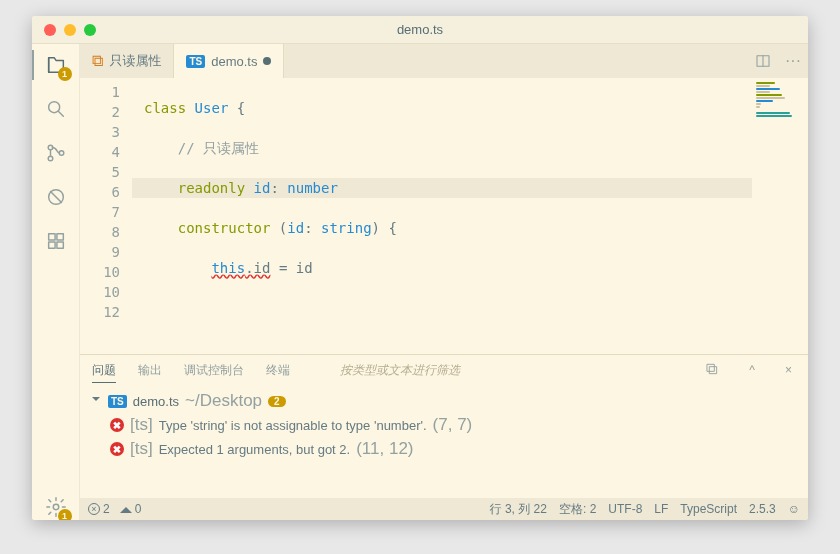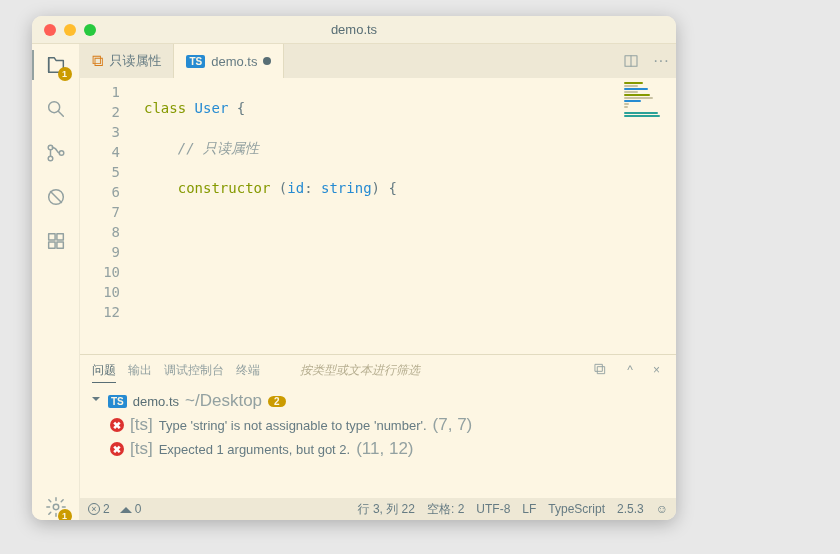--- a/index.html
+++ b/index.html
@@ -1,17 +1,17 @@
 <!DOCTYPE html>
 <html><head>
 <meta charset="utf-8">
 <style>
   * { margin: 0; padding: 0; box-sizing: border-box; }
   body { background: #e8e8e8; width: 840px; height: 554px; font-family: -apple-system, "Helvetica Neue", sans-serif; }
-  .window { position: absolute; left: 32px; top: 16px; width: 644px; height: 504px; background: #fdf6e3; border-radius: 10px; box-shadow: 0 4px 18px rgba(0,0,0,.25); overflow: hidden; display: flex; flex-direction: column; }
+  .window { position: absolute; left: 32px; top: 16px; width: 776px; height: 504px; background: #fdf6e3; border-radius: 3px; box-shadow: 0 4px 18px rgba(0,0,0,.25); overflow: hidden; display: flex; flex-direction: column; }
   .titlebar { height: 28px; background: #f5f0de; display: flex; align-items: center; border-bottom: 1px solid #e6dfc6; position: relative; }
   .lights { display: flex; gap: 8px; margin-left: 12px; }
   .light { width: 12px; height: 12px; border-radius: 50%; }
   .light.r { background: #ff5f56; } .light.y { background: #ffbd2e; } .light.g { background: #27c93f; }
   .title { position:absolute; left:0; right:0; text-align:center; color:#586e75; font-size:13px; }
   .main { flex:1; display:flex; min-height:0; }
   .activity { width:48px; background:#fdf6e3; display:flex; flex-direction:column; align-items:center; padding-top:8px; gap:18px; border-right:1px solid #eee8d5; }
   .activity .ai { width:26px; height:26px; display:flex; align-items:center; justify-content:center; color:#93a1a1; position:relative; cursor:pointer; }
   .activity .ai.active { color:#586e75; }
   .activity .ai.active::before { content:''; position:absolute; left:-11px; top:-2px; width:2px; height:30px; background:#93a1a1; }
@@ -24,27 +24,27 @@
   .tab .dot { width:8px; height:8px; border-radius:50%; background:#586e75; }
   .ts-ico { background:#268bd2; color:#fdf6e3; font-size:10px; font-weight:700; padding:1px 3px; border-radius:2px; }
   .vs-ico { color:#d77c1a; font-size:16px; }
   .tabs .tabspace { flex:1; }
   .tabs .action { width:30px; display:flex; align-items:center; justify-content:center; color:#93a1a1; cursor:pointer; }
   .editor { flex:1; display:flex; position:relative; font-family: Menlo, Consolas, monospace; font-size:14px; line-height:20px; overflow:hidden; }
   .gutter { width:52px; text-align:right; padding:4px 12px 4px 0; color:#93a1a1; background:#fdf6e3; }
   .code { flex:1; padding:0 0; color:#657b83; white-space:pre; position:relative; }
   .code .line { height:20px; padding-left:12px; }
   .code .hl { background:#eee8d5; }
-  .kw { color:#859900; } .cls { color:#268bd2; } .cm { color:#93a1a1; font-style:italic; }
+  .kw { color:#859900; } .cls { color:#268bd2; } .cm { color:#93a1a1; }
   .typ { color:#268bd2; } .prop { color:#268bd2; }
   .err-u { text-decoration: underline wavy #dc322f; }
   .minimap { width:56px; background:#fdf6e3; border-left:0; padding:4px; overflow:hidden; }
   .minimap .mline { height:2px; margin-bottom:1px; border-radius:1px; }
   .panel { height:144px; border-top:1px solid #e2dbc0; display:flex; flex-direction:column; background:#fdf6e3; }
-  .phead { height:30px; display:flex; align-items:center; gap:12px; padding:0 12px; font-size:12px; color:#93a1a1;justify-content:center; }
+  .phead { height:30px; display:flex; align-items:center; gap:22px; padding:0 12px; font-size:12px; color:#93a1a1;justify-content:center; }
   .phead .pt { cursor:pointer; } .phead .pt.active { color:#586e75; text-decoration: underline; text-underline-offset:8px; }
   .filter { flex:1; margin-left:28px; color:#b5ad8f; font-style:italic; font-size:12px; }
   .phead .pact { color:#93a1a1; cursor:pointer; padding:0 4px; }
   .pbody { flex:1; overflow:auto; font-size:13px; color:#657b83; padding:4px 8px; }
   .prow { display:flex; align-items:center; gap:6px; padding:2px 4px; }
   .prow.head { color:#586e75; }
   .eicon { width:14px; height:14px; border-radius:50%; background:#dc322f; color:#fff; font-size:10px; display:flex; align-items:center; justify-content:center; font-weight:700; }
   .cnt { background:#cb9b00; color:#fdf6e3; font-size:10px; font-weight:700; border-radius:8px; padding:0 6px; }
   .loc { color:#93a1a1; font-size:17px; }
   .status { height:22px; background:#eee8d5; display:flex; align-items:center; font-size:12px; color:#657b83; padding:0 8px; gap:12px; }
@@ -146,21 +146,23 @@
             <div>7</div>
             <div>8</div>
             <div>9</div>
             <div>10</div>
             <div>10</div>
             <div>12</div>
         </div>
         <div class="code">
 <div class="line"><span class="kw">class</span> <span class="cls">User</span> {</div>
 <div class="line">    <span class="cm">// 只读属性</span></div>
+<div class="line hl">    <span class="kw">readonly</span> <span class="prop">id</span>: <span class="typ">number</span></div>
 <div class="line">    <span class="kw">constructor</span> (<span class="prop">id</span>: <span class="typ">string</span>) {</div>
+<div class="line">        <span class="err-u"><span class="prop">this</span>.id</span> = id</div>
 
 
 
 
 
         </div>
         <div class="minimap">
           <div class="mline" style="width:40%;background:#859900"></div>
           <div class="mline" style="width:30%;background:#c9c2a3"></div>
           <div class="mline" style="width:50%;background:#268bd2"></div>

